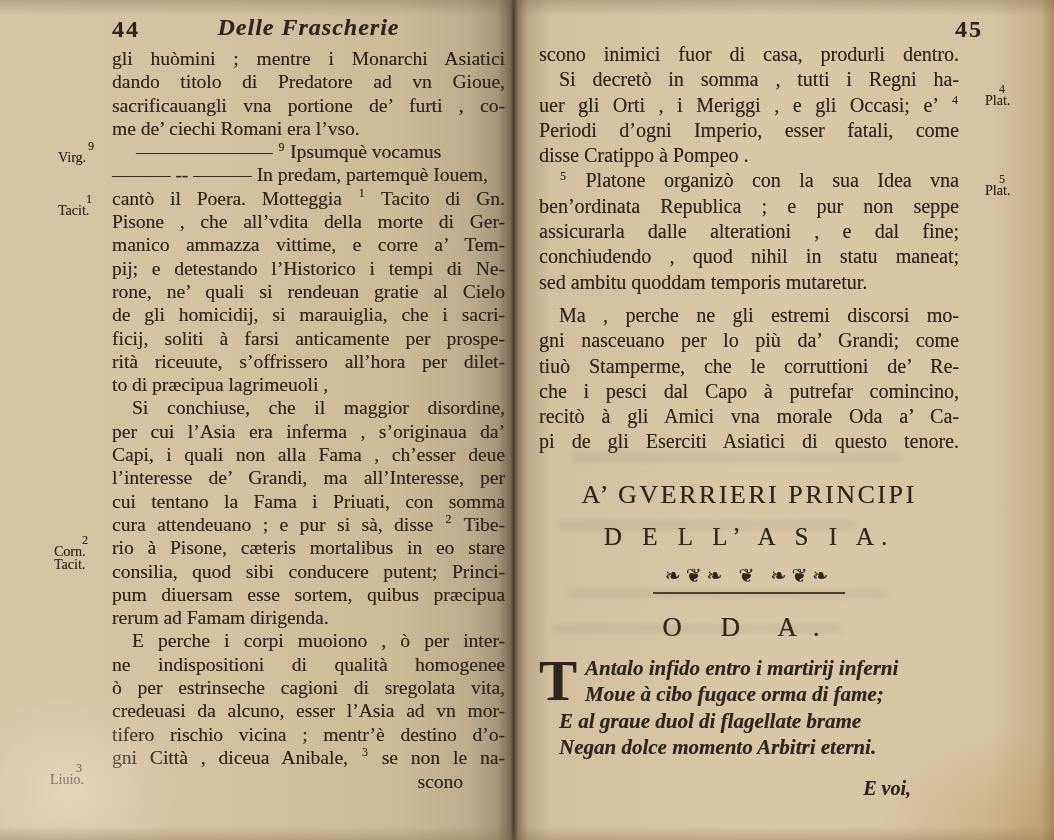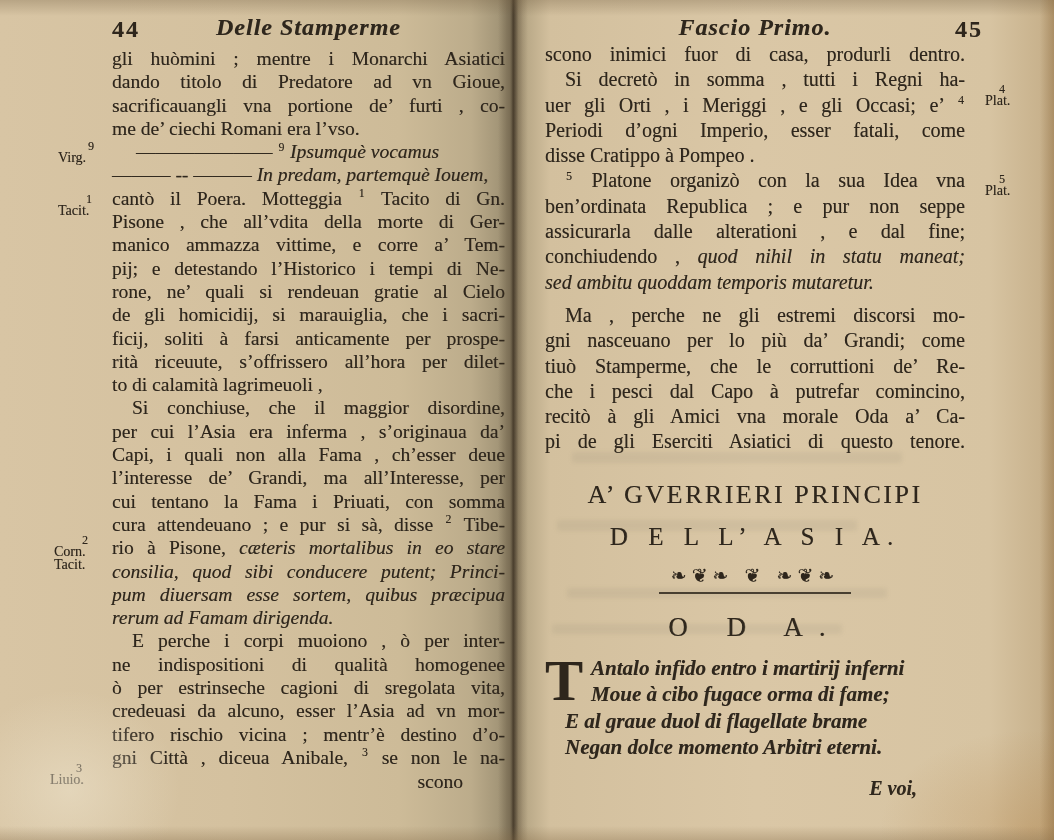--- a/index.html
+++ b/index.html
@@ -31,25 +31,25 @@
   .hdr-left{left:112px;top:14px;width:393px;}
   .hdr-right{left:33px;top:14px;width:420px;}
   .pagenum{position:absolute;top:2px;font-size:24px;font-weight:bold;letter-spacing:2px;}
   .hdr-left .pagenum{left:0;}
   .hdr-right .pagenum{right:-18px;}
   .runtitle{display:block;text-align:center;font-style:italic;font-weight:bold;font-size:24px;letter-spacing:1px;}
 
   
   .body{position:absolute;}
   .body-left{left:112px;top:47px;width:393px;font-size:19.5px;line-height:23.3px;}
-  .body-right{left:33px;top:42px;width:420px;font-size:20px;line-height:25.3px;}
+  .body-right{left:27px;top:42px;width:420px;font-size:20px;line-height:25.3px;}
   .line{white-space:nowrap;}
   .j{white-space:normal;text-align:justify;text-align-last:justify;}
   .ind .line:first-child{text-indent:20px;}
-  .it{font-style:italic;}
+  .it{}
   .sup{font-size:60%;vertical-align:super;line-height:0;padding:0 1px;}
   .verse{font-size:19.5px;}
   .verse .line:first-child{text-indent:24px;}
   .para-gap{margin-top:8px;}
   .catchword{text-align:right;padding-right:42px;margin-top:1px;}
   .catchword-right{font-style:italic;font-weight:bold;padding-right:48px;margin-top:15px;}
 
   
   .marginnote{position:absolute;font-size:14px;line-height:13px;}
   .mn-num{display:block;font-size:12px;line-height:10px;}
@@ -68,21 +68,21 @@
   .ink{text-shadow:0.3px 0.3px 0.6px rgba(46,39,30,.45);}
 </style>
 </head>
 <body>
 
 <div class="scan ink">
 
   <div class="page page-left">
     <div class="hdr hdr-left">
       <span class="pagenum">44</span>
-      <span class="runtitle">Delle Stamperme</span>
+      <span class="runtitle">Delle Frascherie</span>
     </div>
 
     <div class="marginnote" style="left:58px;top:141px;">
       <span class="mn-num" style="margin-left:30px;">9</span>
       <span><div class="line"><span>Virg.</span></div></span>
     </div>
     <div class="marginnote" style="left:58px;top:194px;">
       <span class="mn-num" style="margin-left:28px;">1</span>
       <span><div class="line"><span>Tacit.</span></div></span>
     </div>
@@ -108,21 +108,21 @@
         </div>
       <div class="para justify">
           <div class="line j"><span>cantò il Poera. Motteggia </span><span class="sup">1</span><span> Tacito di Gn.</span></div>
           <div class="line j"><span>Pisone , che all’vdita della morte di Ger-</span></div>
           <div class="line j"><span>manico ammazza vittime, e corre a’ Tem-</span></div>
           <div class="line j"><span>pij; e detestando l’Historico i tempi di Ne-</span></div>
           <div class="line j"><span>rone, ne’ quali si rendeuan gratie al Cielo</span></div>
           <div class="line j"><span>de gli homicidij, si marauiglia, che i sacri-</span></div>
           <div class="line j"><span>ficij, soliti à farsi anticamente per prospe-</span></div>
           <div class="line j"><span>rità riceuute, s’offrissero all’hora per dilet-</span></div>
-          <div class="line"><span>to di calamità lagrimeuoli ,</span></div>
+          <div class="line"><span>to di præcipua lagrimeuoli ,</span></div>
         </div>
       <div class="para justify ind">
           <div class="line j"><span>Si conchiuse, che il maggior disordine,</span></div>
           <div class="line j"><span>per cui l’Asia era inferma , s’originaua da’</span></div>
           <div class="line j"><span>Capi, i quali non alla Fama , ch’esser deue</span></div>
           <div class="line j"><span>l’interesse de’ Grandi, ma all’Interesse, per</span></div>
           <div class="line j"><span>cui tentano la Fama i Priuati, con somma</span></div>
           <div class="line j"><span>cura attendeuano ; e pur si sà, disse </span><span class="sup">2</span><span> Tibe-</span></div>
           <div class="line j"><span>rio à Pisone, </span><span class="it">cæteris mortalibus in eo stare</span></div>
           <div class="line j"><span class="it">consilia, quod sibi conducere putent; Princi-</span></div>
@@ -136,21 +136,20 @@
           <div class="line j"><span>credeuasi da alcuno, esser l’Asia ad vn mor-</span></div>
           <div class="line j"><span>tifero rischio vicina ; mentr’è destino d’o-</span></div>
           <div class="line j"><span>gni Città , diceua Anibale, </span><span class="sup">3</span><span> se non le na-</span></div>
         </div>
       <div class="catchword">scono</div>
     </div>
   </div>
 
   <div class="page page-right">
     <div class="hdr hdr-right">
-      <span class="runtitle">Fascio Primo.</span>
       <span class="pagenum">45</span>
     </div>
 
     <div class="marginnote" style="left:473px;top:84px;">
       <span class="mn-num" style="margin-left:14px;">4</span>
       <span><div class="line"><span>Plat.</span></div></span>
     </div>
     <div class="marginnote" style="left:473px;top:174px;">
       <span class="mn-num" style="margin-left:14px;">5</span>
       <span><div class="line"><span>Plat.</span></div></span>

